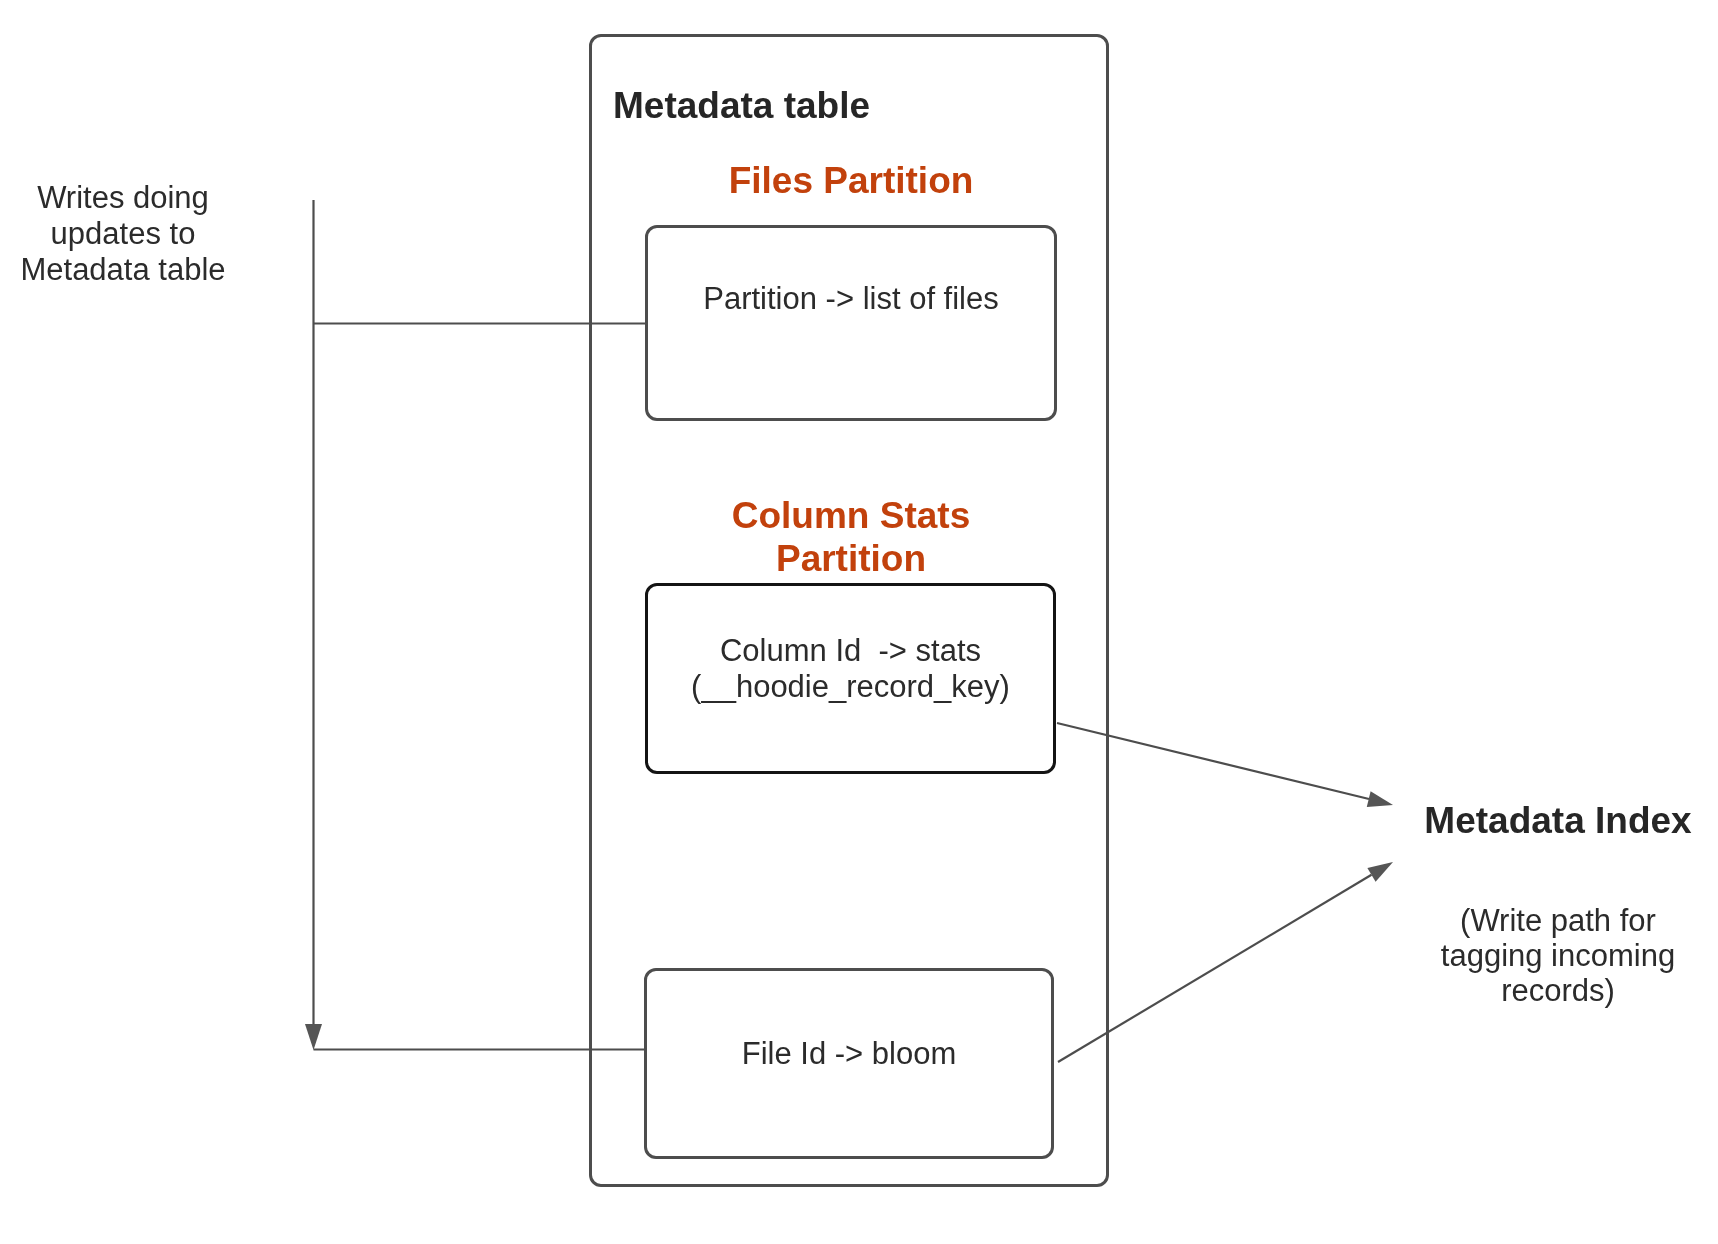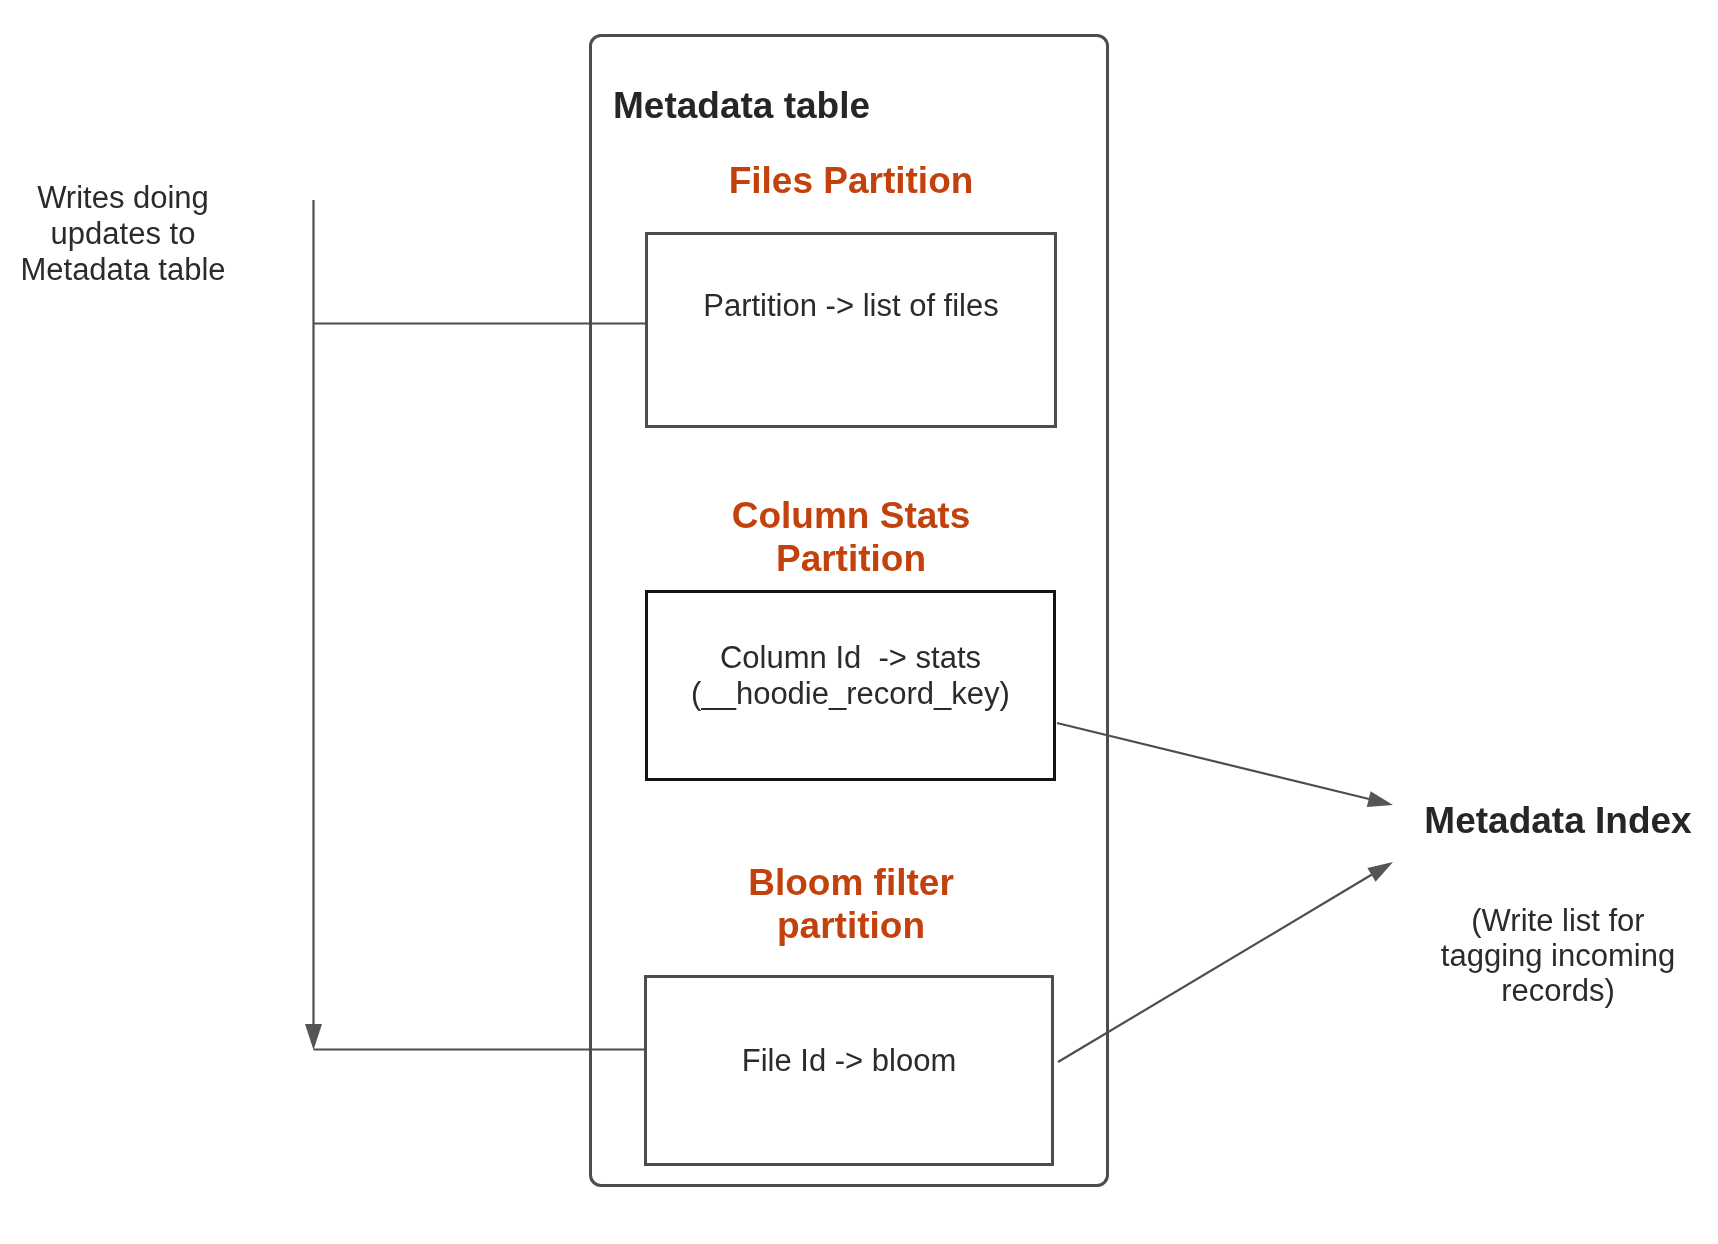--- a/index.html
+++ b/index.html
@@ -42,24 +42,24 @@
     font-size: 37px; line-height: 43px; font-weight: bold; color: #c2410c;
     text-align: center;
   }
   .h-files   { top: 159px; }
   .h-stats   { top: 494px; }
   .h-bloom   { top: 861px; }
 
   
   .part-box {
     position: absolute;
-    border: 3px solid #4d4d4d; border-radius: 0;
+    border: 3px solid #4d4d4d; border-radius: 12px;
     box-sizing: border-box; background: #ffffff;
     display: flex; justify-content: center; align-items: center;
-    font-size: 31px; line-height: 36px; text-align: center; color: #2b2b2b; margin-top: 7px;
+    font-size: 31px; line-height: 36px; text-align: center; color: #2b2b2b;
   }
   .b-files {
     left: 645px; top: 225px; width: 412px; height: 196px;
     align-items: flex-start; padding-top: 53px;
   }
   .b-stats {
     left: 645px; top: 583px; width: 411px; height: 191px;
     border-color: #141414; border-width: 3.5px;
     padding-bottom: 20px;
   }
@@ -108,28 +108,26 @@
     <span class="txt">Partition -&gt; list of files</span>
   </div>
 
   <div class="part-heading h-stats txt">Column Stats
 Partition</div>
   <div class="part-box b-stats">
     <span class="txt">Column Id  -&gt; stats
 (__hoodie_record_key)</span>
   </div>
 
-  <div class="part-heading h-bloom txt">Bloom filter
-partition</div>
   <div class="part-box b-bloom">
     <span class="txt">File Id -&gt; bloom</span>
   </div>
 
   <div class="mi-title txt">Metadata Index</div>
-  <div class="mi-sub txt">(Write list for
+  <div class="mi-sub txt">(Write path for
 tagging incoming
 records)</div>
 
   <svg class="connectors" viewBox="0 0 1718 1244" xmlns="http://www.w3.org/2000/svg">
 
     <line x1="313.5" y1="200" x2="313.5" y2="1026"></line>
 
     <polygon points="305,1024 322,1024 313.5,1050"></polygon>
 
     <line x1="313.5" y1="323.5" x2="646" y2="323.5"></line>

